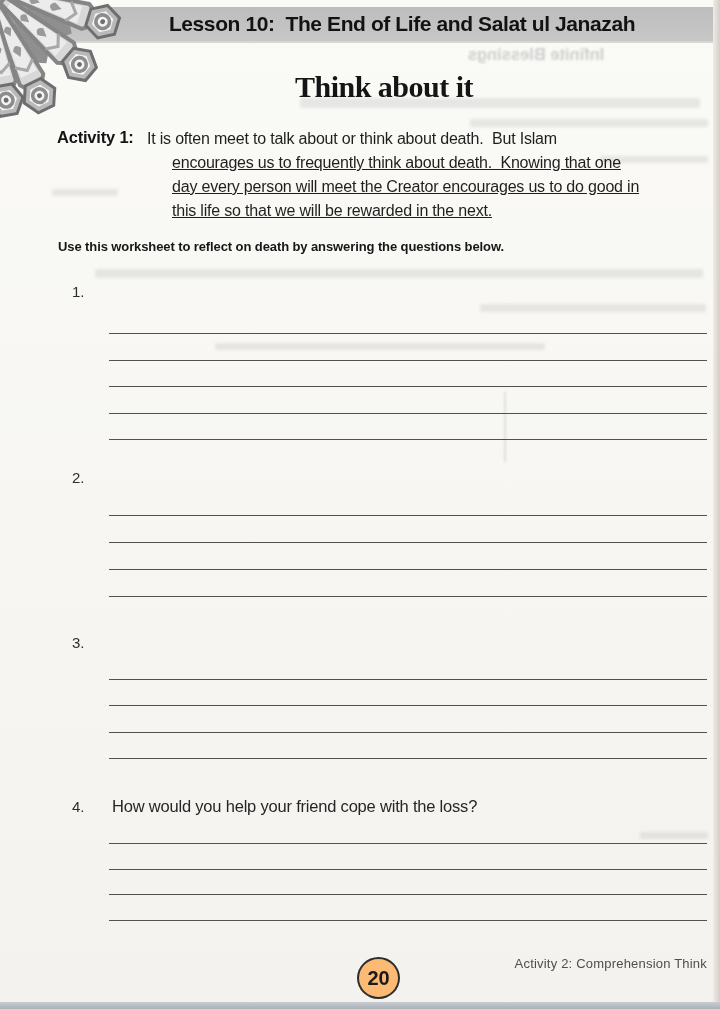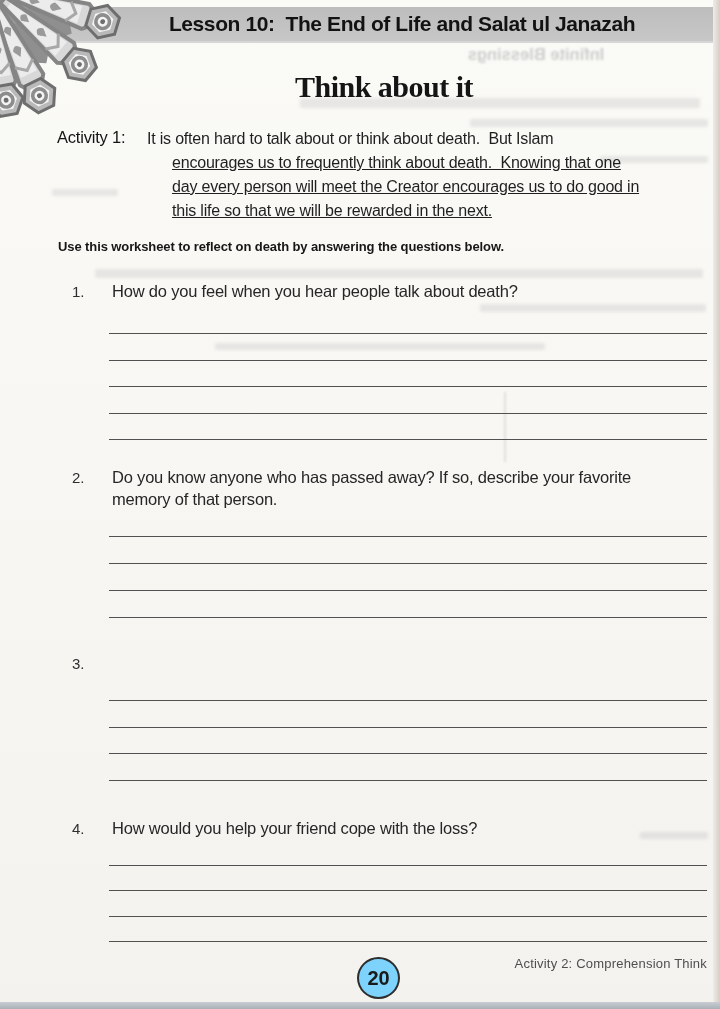--- a/index.html
+++ b/index.html
@@ -23,21 +23,21 @@
   .ornament{position:absolute;top:0;left:0;z-index:5;}
   
   .section-title{
     position:absolute;top:70px;left:48px;width:672px;margin:0;
     text-align:center;font-size:30px;font-weight:bold;letter-spacing:-0.5px;
     color:#151515;z-index:2;font-family:Liberation Serif, serif;
   }
   
   .activity{position:absolute;top:127px;left:57px;width:620px;z-index:2;}
   .activity-label{
-    position:absolute;left:0;top:1px;font-weight:normal;font-size:16.5px;
+    position:absolute;left:0;top:1px;font-weight:bold;font-size:16.5px;
     letter-spacing:-0.2px;white-space:pre;color:#141414;
   }
   .activity-text{margin-left:90px;font-size:16px;line-height:24px;color:#1f1f1f;}
   .act-line{display:block;white-space:pre;letter-spacing:-0.2px;}
   .act-line.indent{padding-left:25px;text-decoration:underline;}
   
   .instruction{
     position:absolute;top:239px;left:58px;font-weight:bold;font-size:13px;
     letter-spacing:-0.1px;white-space:pre;color:#161616;z-index:2;
   }
@@ -53,21 +53,21 @@
   .question:nth-of-type(2){margin-top:27px;}
   .question:nth-of-type(2) .ans-line{height:26px;}
   .question:nth-of-type(3){margin-top:35px;}
   .question:nth-of-type(3) .ans-line{height:25.5px;}
   .question:nth-of-type(4){margin-top:37px;}
   .question:nth-of-type(4) .q-lines{margin-top:1px;}
   .question:nth-of-type(4) .ans-line{height:24.5px;}
   
   .page-circle{
     position:absolute;left:357px;top:957px;width:43px;height:42px;
-    border:2.5px solid #2d2d2d;border-radius:50%;background:#7dd3fc;
+    border:2.5px solid #2d2d2d;border-radius:50%;background:#fdba74;
     display:flex;align-items:center;justify-content:center;
     font-size:20px;font-weight:bold;color:#1a1a1a;z-index:2;box-sizing:border-box;
   }
   .footer-note{
     position:absolute;top:956px;right:13px;font-size:13px;color:#4e4e4e;
     letter-spacing:0.2px;z-index:2;
   }
   
   .ghost-title{
     position:absolute;left:428px;top:45px;width:216px;text-align:center;
@@ -134,48 +134,46 @@
     <use href="#petal" transform="rotate(64) translate(16,0)"></use>
     <use href="#petal" transform="rotate(80) translate(10,0)"></use>
   </g>
 </svg>
 
 <h1 class="section-title">Think about it</h1>
 
 <div class="activity">
   <span class="activity-label">Activity 1:</span>
   <div class="activity-text">
-      <span class="act-line">It is often hard to talk about or think about death.  But Islam</span>
+      <span class="act-line">It is often meet to talk about or think about death.  But Islam</span>
       <span class="act-line indent">encourages us to frequently think about death.  Knowing that one</span>
       <span class="act-line indent">day every person will meet the Creator encourages us to do good in</span>
       <span class="act-line indent">this life so that we will be rewarded in the next.</span>
     </div>
 </div>
 
 <div class="instruction">Use this worksheet to reflect on death by answering the questions below.</div>
 
 <div class="questions">
   <div class="question">
     <div class="q-head">
       <span class="q-num">1.</span>
-      <span class="q-text">How do you feel when you hear people talk about death?</span>
     </div>
     <div class="q-lines">
         <div class="ans-line"></div>
         <div class="ans-line"></div>
         <div class="ans-line"></div>
         <div class="ans-line"></div>
         <div class="ans-line"></div>
       </div>
   </div>
 
   <div class="question">
     <div class="q-head">
       <span class="q-num">2.</span>
-      <span class="q-text">Do you know anyone who has passed away? If so, describe your favorite<br>memory of that person.</span>
     </div>
     <div class="q-lines">
         <div class="ans-line"></div>
         <div class="ans-line"></div>
         <div class="ans-line"></div>
         <div class="ans-line"></div>
       </div>
   </div>
 
   <div class="question">

